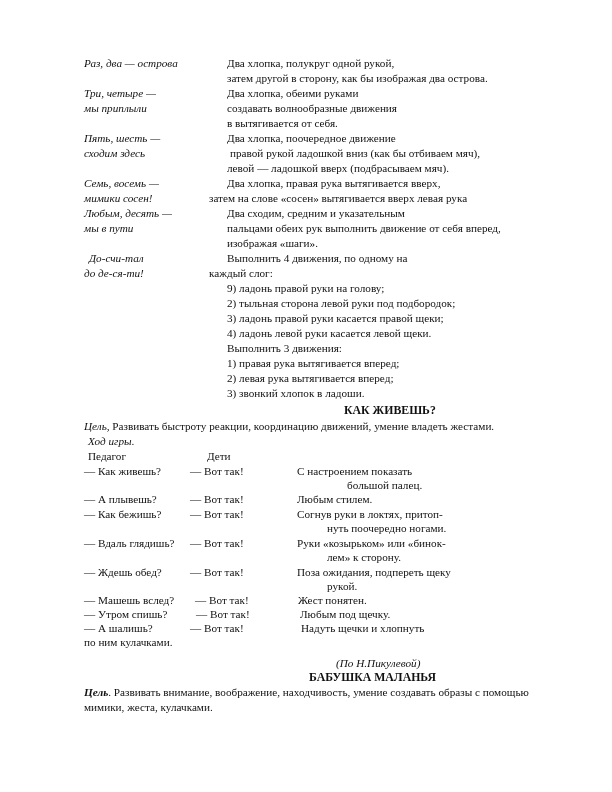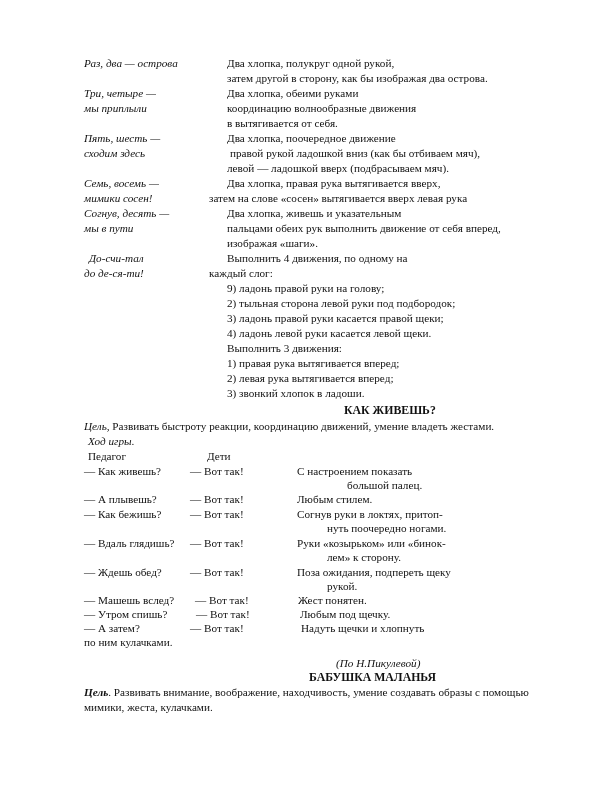--- a/index.html
+++ b/index.html
@@ -18,37 +18,37 @@
 
   <div>
 
     <div class="t i" style="left:84px;top:57px">Раз, два — острова</div>
     <div class="t" style="left:227px;top:57px">Два хлопка, полукруг одной рукой,</div>
     <div class="t" style="left:227px;top:72px">затем другой в сторону, как бы изображая два острова.</div>
 
     <div class="t i" style="left:84px;top:87px">Три, четыре —</div>
     <div class="t i" style="left:84px;top:102px">мы приплыли</div>
     <div class="t" style="left:227px;top:87px">Два хлопка, обеими руками</div>
-    <div class="t" style="left:227px;top:102px">координацию волнообразные движения</div>
+    <div class="t" style="left:227px;top:102px">создавать волнообразные движения</div>
     <div class="t" style="left:227px;top:117px">в вытягивается от себя.</div>
 
     <div class="t i" style="left:84px;top:132px">Пять, шесть —</div>
     <div class="t i" style="left:84px;top:147px">сходим здесь</div>
     <div class="t" style="left:227px;top:132px">Два хлопка, поочередное движение</div>
     <div class="t" style="left:230px;top:147px">правой рукой ладошкой вниз (как бы отбиваем мяч),</div>
     <div class="t" style="left:227px;top:162px">левой — ладошкой вверх (подбрасываем мяч).</div>
 
     <div class="t i" style="left:84px;top:177px">Семь, восемь —</div>
     <div class="t i" style="left:84px;top:192px">мимики сосен!</div>
     <div class="t" style="left:227px;top:177px">Два хлопка, правая рука вытягивается вверх,</div>
     <div class="t" style="left:209px;top:192px">затем на слове «сосен» вытягивается вверх левая рука</div>
 
-    <div class="t i" style="left:84px;top:207px">Согнув, десять —</div>
+    <div class="t i" style="left:84px;top:207px">Любым, десять —</div>
     <div class="t i" style="left:84px;top:222px">мы в пути</div>
-    <div class="t" style="left:227px;top:207px">Два хлопка, живешь и указательным</div>
+    <div class="t" style="left:227px;top:207px">Два сходим, средним и указательным</div>
     <div class="t" style="left:227px;top:222px">пальцами обеих рук выполнить движение от себя вперед,</div>
     <div class="t" style="left:227px;top:237px">изображая «шаги».</div>
 
     <div class="t i" style="left:89px;top:252px">До-счи-тал</div>
     <div class="t i" style="left:84px;top:267px">до де-ся-ти!</div>
     <div class="t" style="left:227px;top:252px">Выполнить 4 движения, по одному на</div>
     <div class="t" style="left:209px;top:267px">каждый слог:</div>
     <div class="t" style="left:227px;top:282px">9) ладонь правой руки на голову;</div>
     <div class="t" style="left:227px;top:297px">2) тыльная сторона левой руки под подбородок;</div>
     <div class="t" style="left:227px;top:312px">3) ладонь правой руки касается правой щеки;</div>
@@ -91,21 +91,21 @@
     <div class="t" style="left:327px;top:580px">рукой.</div>
 
     <div class="t" style="left:84px;top:594px">— Машешь вслед?</div>
     <div class="t" style="left:195px;top:594px">— Вот так!</div>
     <div class="t" style="left:298px;top:594px">Жест понятен.</div>
 
     <div class="t" style="left:84px;top:608px">— Утром спишь?</div>
     <div class="t" style="left:196px;top:608px">— Вот так!</div>
     <div class="t" style="left:300px;top:608px">Любым под щечку.</div>
 
-    <div class="t" style="left:84px;top:622px">— А затем?</div>
+    <div class="t" style="left:84px;top:622px">— А шалишь?</div>
     <div class="t" style="left:190px;top:622px">— Вот так!</div>
     <div class="t" style="left:301px;top:622px">Надуть щечки и хлопнуть</div>
 
     <div class="t" style="left:84px;top:636px">по ним кулачками.</div>
     <div class="t i" style="left:336px;top:657px">(По Н.Пикулевой)</div>
   </div>
 
   <div>
     <div class="t h" style="left:309px;top:671px">БАБУШКА МАЛАНЬЯ</div>
     <div class="t" style="left:84px;top:686px"><span class="b i">Цель</span><span>. Развивать внимание, воображение, находчивость, умение создавать образы с помощью</span></div>

